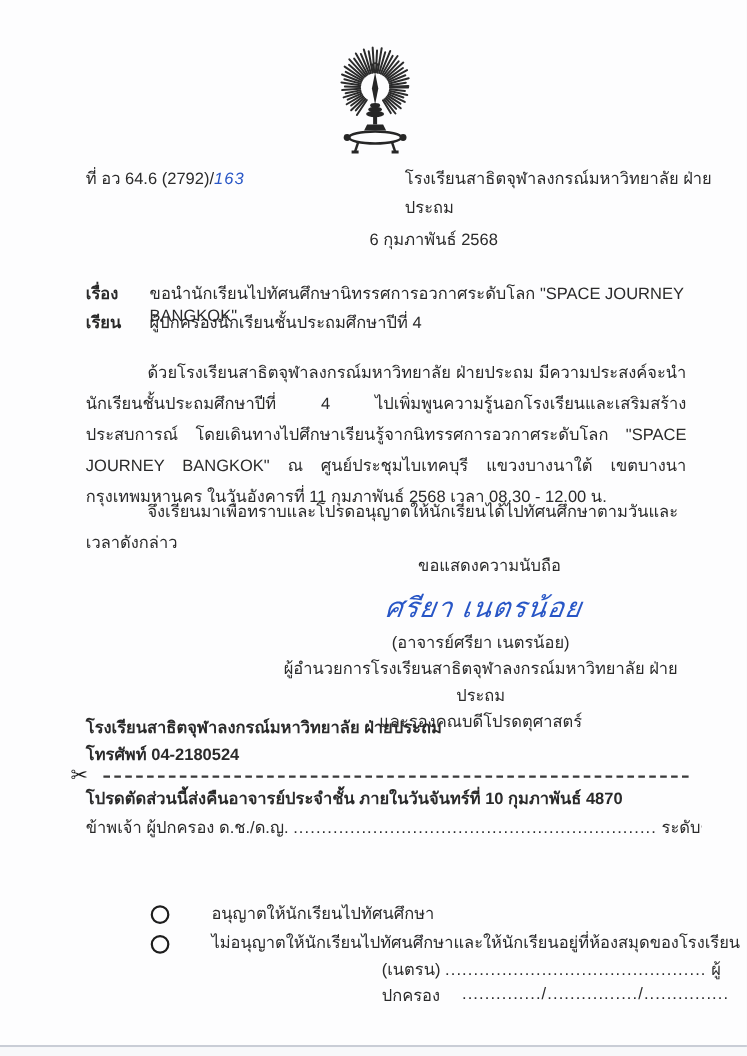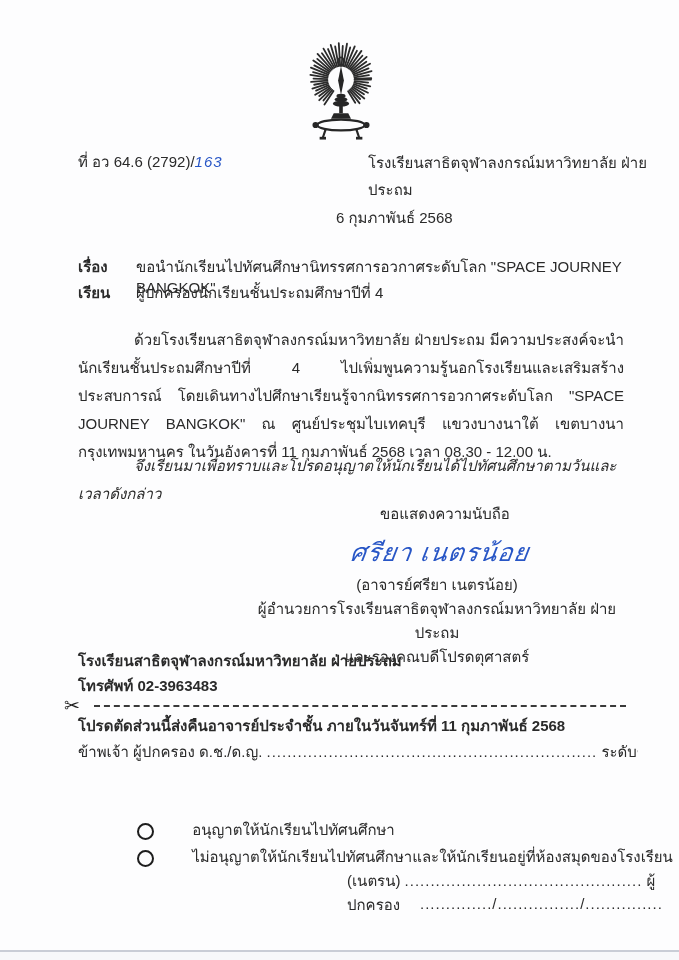--- a/index.html
+++ b/index.html
@@ -144,41 +144,41 @@
   <div class="abs" style="left:336px;top:206px;">6  กุมภาพันธ์  2568</div>
 
   <div class="abs bold" style="left:78px;top:255px;">เรื่อง</div>
   <div class="abs" style="left:136px;top:255px;width:490px;">ขอนำนักเรียนไปทัศนศึกษานิทรรศการอวกาศระดับโลก "SPACE JOURNEY BANGKOK"</div>
 
   <div class="abs bold" style="left:78px;top:281px;">เรียน</div>
   <div class="abs" style="left:136px;top:281px;width:490px;">ผู้ปกครองนักเรียนชั้นประถมศึกษาปีที่ 4</div>
 
   <div class="abs body-par" style="left:78px;top:326px;">ด้วยโรงเรียนสาธิตจุฬาลงกรณ์มหาวิทยาลัย ฝ่ายประถม มีความประสงค์จะนำนักเรียนชั้นประถมศึกษาปีที่ 4 ไปเพิ่มพูนความรู้นอกโรงเรียนและเสริมสร้างประสบการณ์ โดยเดินทางไปศึกษาเรียนรู้จากนิทรรศการอวกาศระดับโลก "SPACE JOURNEY BANGKOK" ณ ศูนย์ประชุมไบเทคบุรี แขวงบางนาใต้ เขตบางนา กรุงเทพมหานคร ในวันอังคารที่ 11 กุมภาพันธ์ 2568 เวลา 08.30 - 12.00 น.</div>
 
-  <div class="abs body-par" style="left:78px;top:452px;font-style:italic;">จึงเรียนมาเพื่อทราบและโปรดอนุญาตให้นักเรียนได้ไปทัศนศึกษาตามวันและเวลาดังกล่าว</div>
+  <div class="abs body-par" style="left:78px;top:452px;">จึงเรียนมาเพื่อทราบและโปรดอนุญาตให้นักเรียนได้ไปทัศนศึกษาตามวันและเวลาดังกล่าว</div>
 
   <div class="abs center" style="left:325px;top:502px;width:240px;">ขอแสดงความนับถือ</div>
 
   <div class="abs center sig-script hand" style="left:280px;top:532px;width:320px;">ศรียา  เนตรน้อย</div>
 
   <div class="abs center" style="left:252px;top:573px;width:370px;line-height:24px;">
     <div>(อาจารย์ศรียา  เนตรน้อย)</div>
     <div>ผู้อำนวยการโรงเรียนสาธิตจุฬาลงกรณ์มหาวิทยาลัย ฝ่ายประถม</div>
     <div>และรองคณบดีโปรดตุศาสตร์</div>
   </div>
 
   <div class="abs bold" style="left:78px;top:649px;">โรงเรียนสาธิตจุฬาลงกรณ์มหาวิทยาลัย ฝ่ายประถม</div>
-  <div class="abs bold" style="left:78px;top:674px;">โทรศัพท์ 02-3963483</div>
+  <div class="abs bold" style="left:78px;top:674px;">โทรศัพท์ 04-2180524</div>
 
   <div class="abs cutline" style="left:64px;top:696px;width:562px;">
     <span class="scissors">✂</span>
     <span class="cut-dash"></span>
   </div>
 
-  <div class="abs bold" style="left:78px;top:714px;width:546px;">โปรดตัดส่วนนี้ส่งคืนอาจารย์ประจำชั้น  ภายในวันจันทร์ที่ 11 กุมภาพันธ์ 2568</div>
+  <div class="abs bold" style="left:78px;top:714px;width:546px;">โปรดตัดส่วนนี้ส่งคืนอาจารย์ประจำชั้น  ภายในวันจันทร์ที่ 10 กุมภาพันธ์ 4870</div>
 
   <div class="abs" style="left:78px;top:740px;width:560px;white-space:nowrap;overflow:hidden;">
     <span>ข้าพเจ้า ผู้ปกครอง ด.ช./ด.ญ. </span><span class="dots">................................................................</span><span> ระดับชั้น ป</span>
   </div>
 
 
   <div class="abs" style="left:137px;top:818px;">
     <span class="radio"></span>
     <span style="margin-left:34px;">อนุญาตให้นักเรียนไปทัศนศึกษา</span>
   </div>

